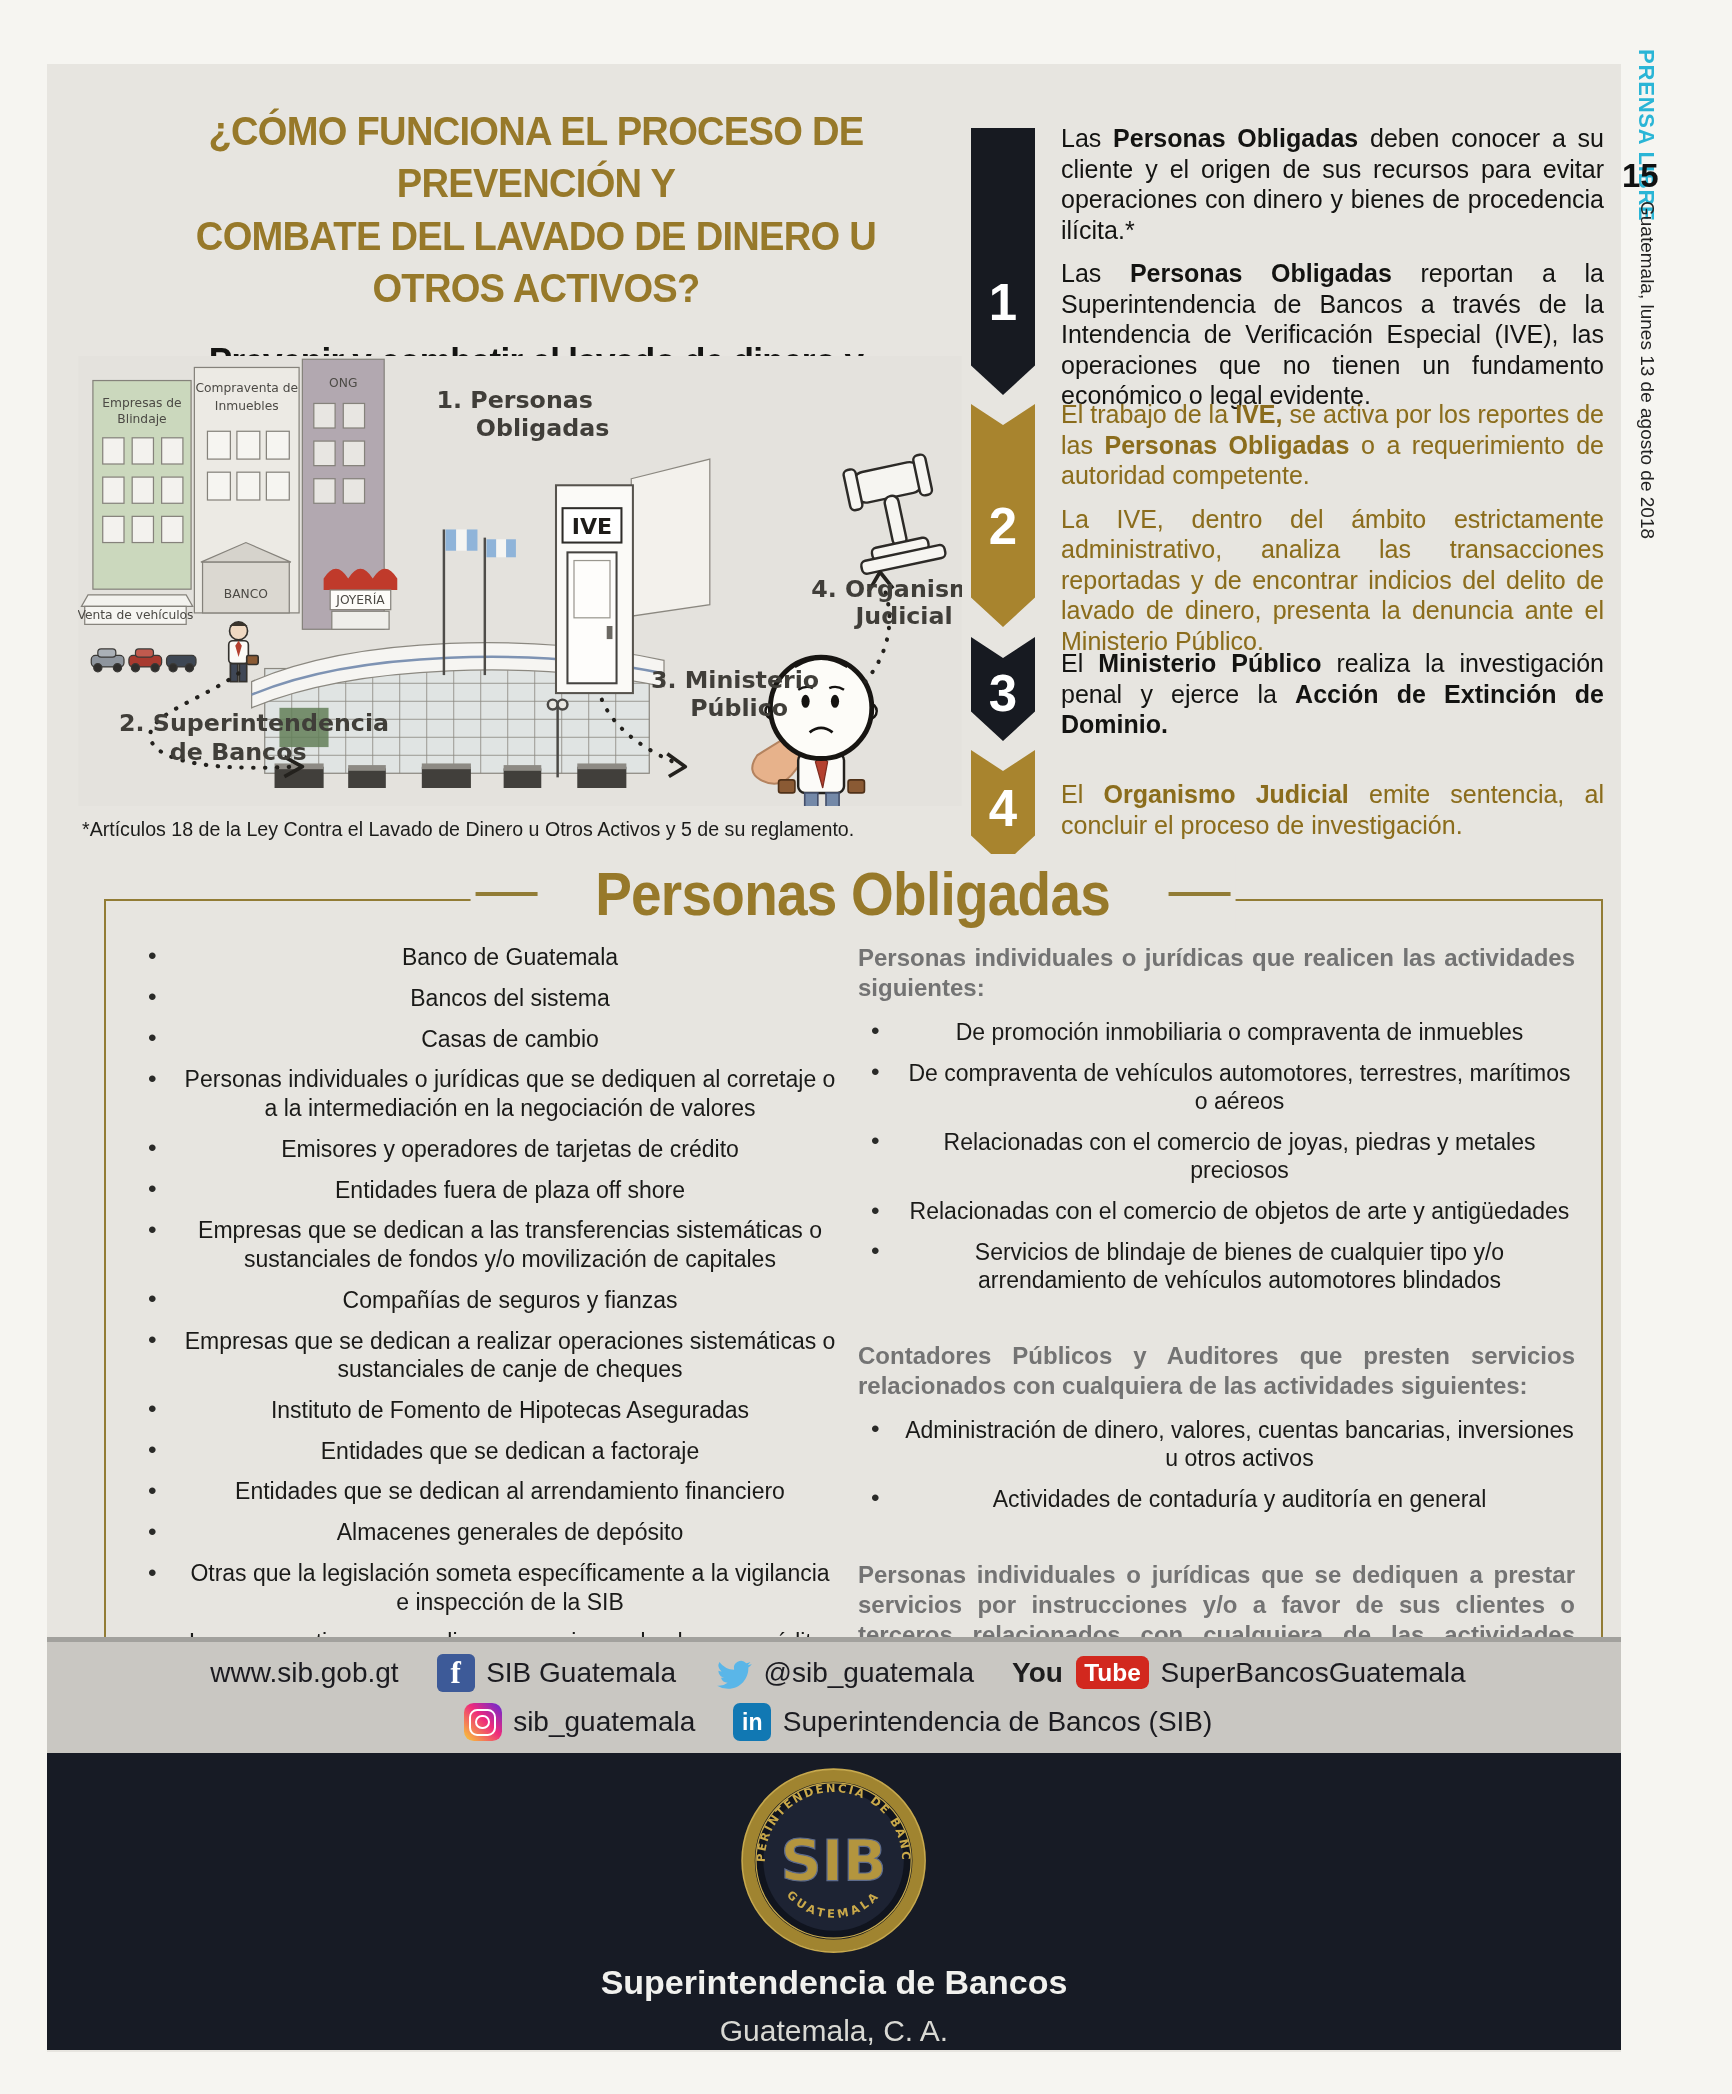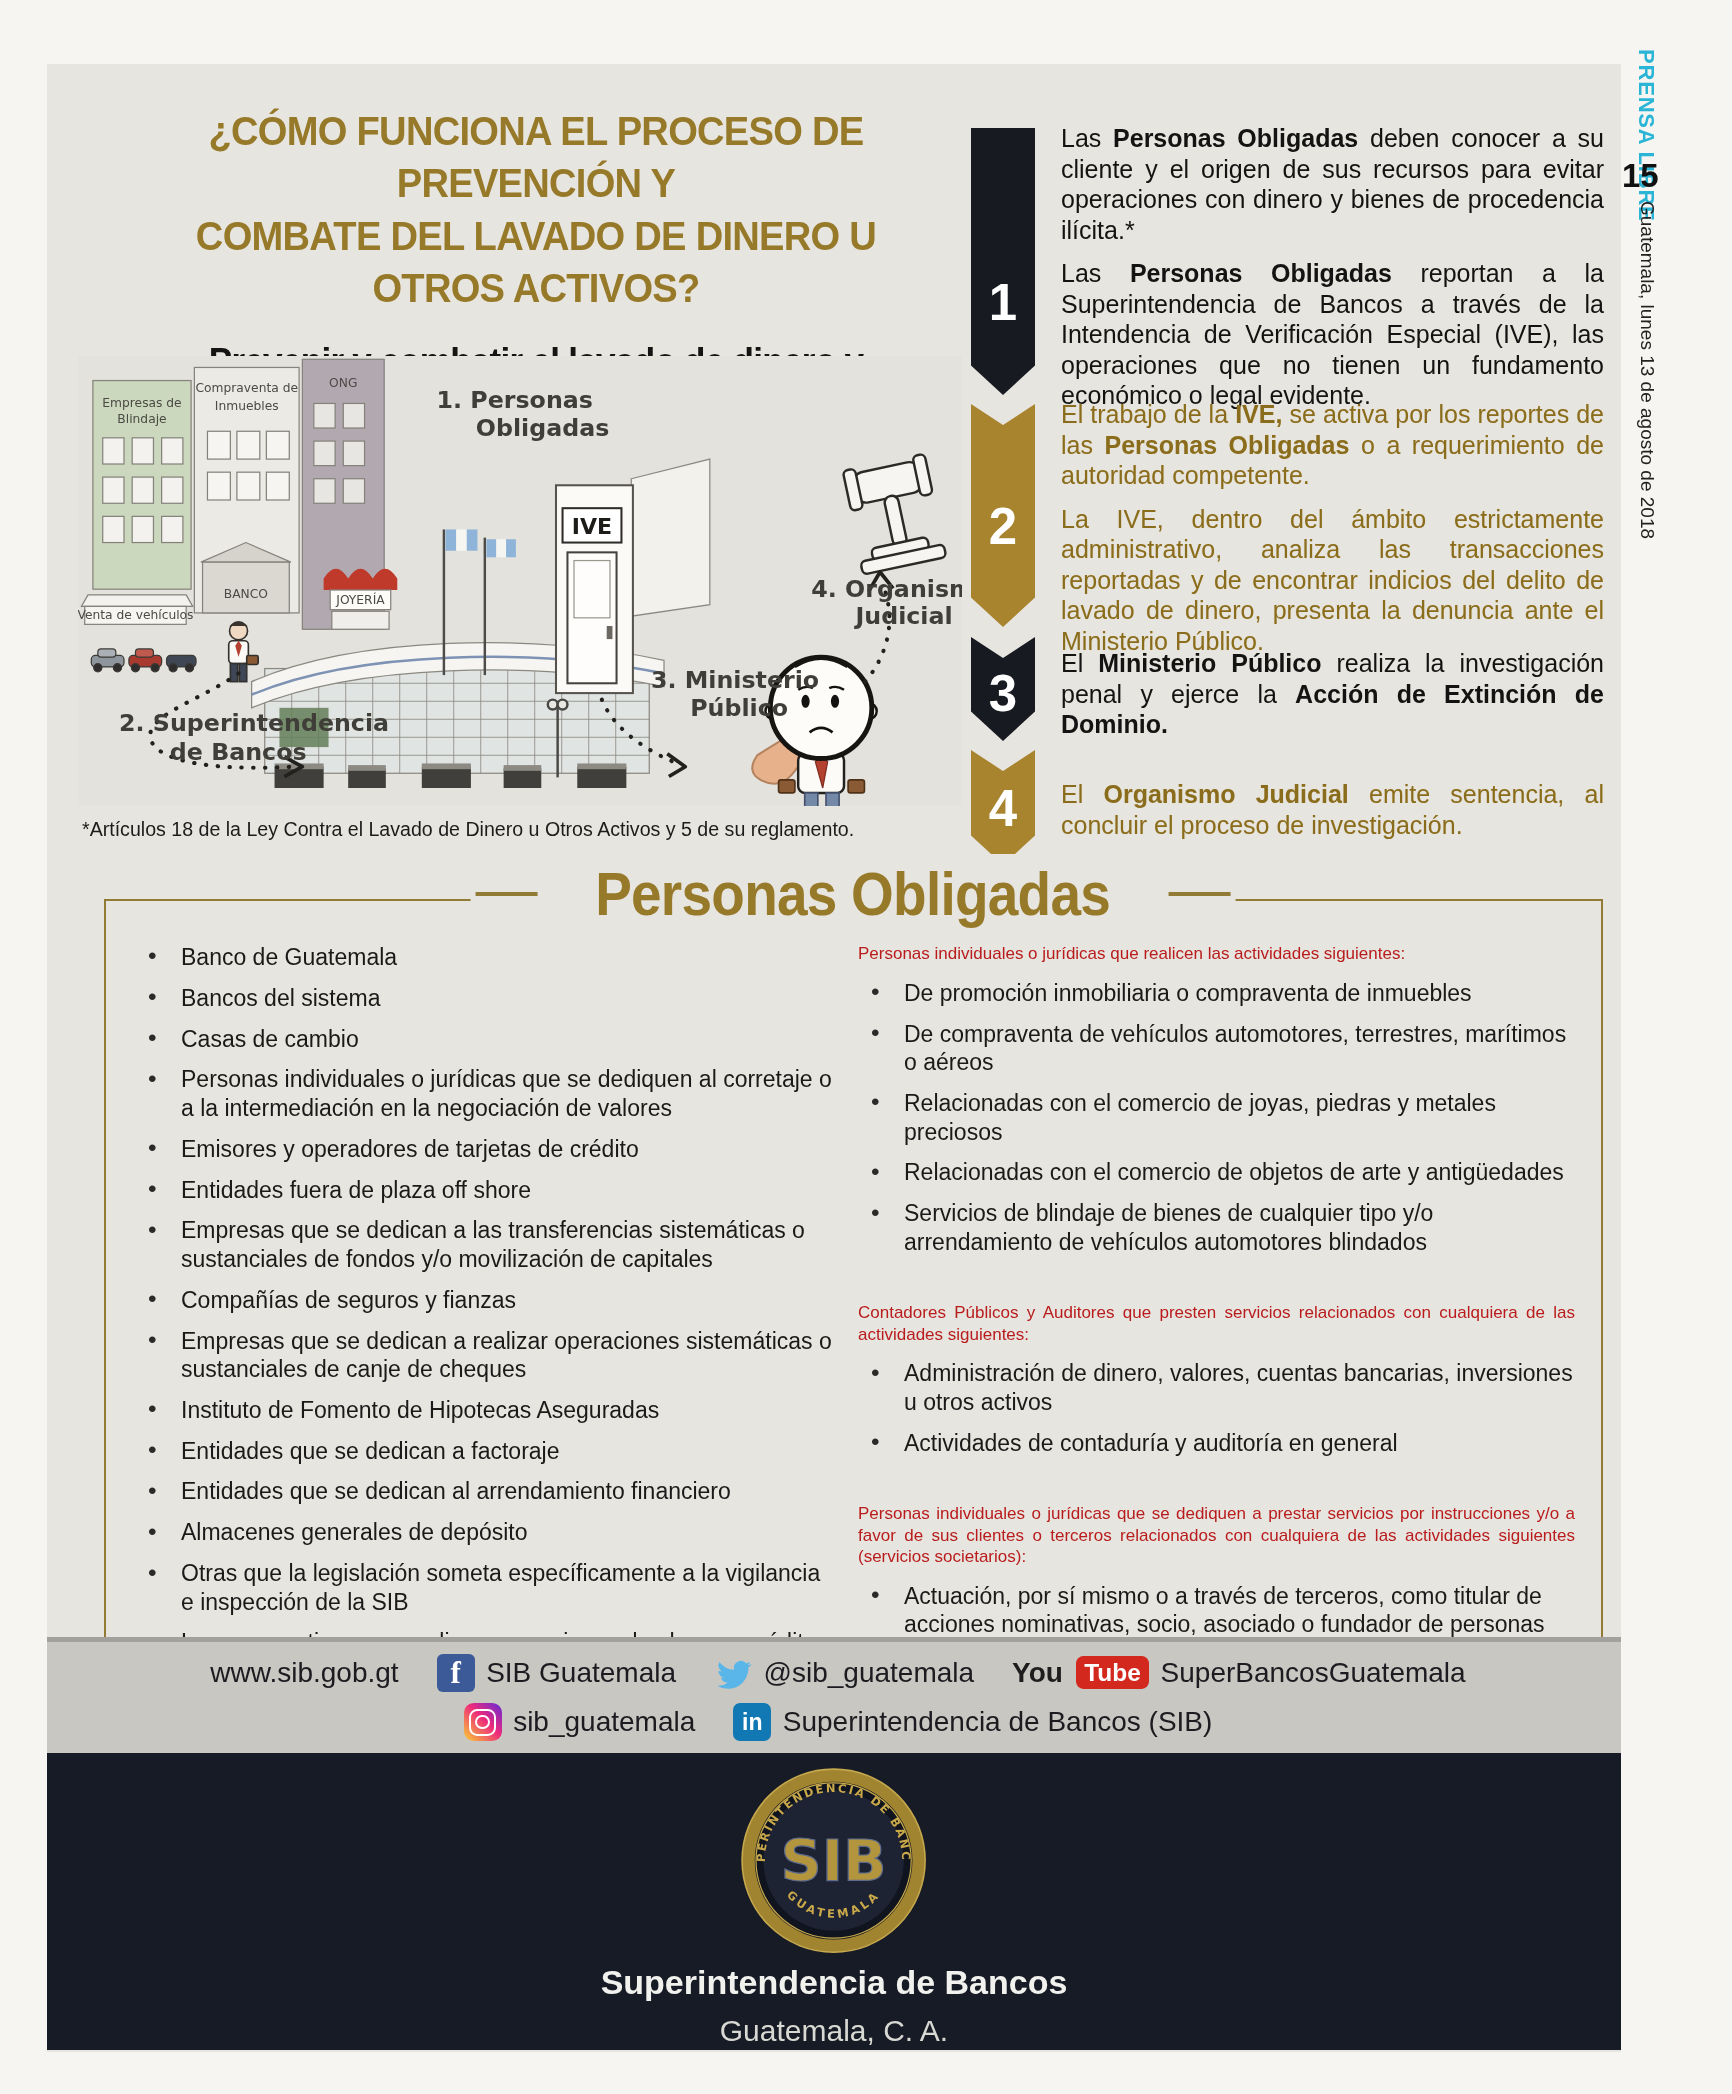--- a/index.html
+++ b/index.html
@@ -38,24 +38,24 @@
          border:2.5px solid #927c35;}
   .poheading{position:absolute;left:853px;top:854px;transform:translateX(-50%);
              display:flex;align-items:center;gap:29.5px;background:#e7e5e0;
              padding:0 4.9px;height:80px;}
   .poheading .dash{width:62px;height:4.1px;background:#927c35;}
   .poheading .ttl{color:#97792a;font-weight:bold;font-size:61px;letter-spacing:-0.8px;
                   transform:scaleX(.9);white-space:nowrap;}
   .col-left{position:absolute;left:135px;top:943px;width:704px;}
   .col-right{position:absolute;left:858px;top:943px;width:717px;}
   ul.blist{list-style:none;margin:0;padding:0;font-size:23px;line-height:1.24;color:#1a1a18;}
-  ul.blist li{position:relative;padding-left:46px;margin-bottom:12.3px;}
+  ul.blist li{position:relative;padding-left:46px;margin-bottom:12.3px;text-align:center;}
   ul.blist li::before{content:"•";position:absolute;left:13px;top:-1.6px;font-size:24.5px;color:#2a2a28;}
   .group{margin-bottom:46px;}
-  .group-header{font-weight:normal;font-size:17px;line-height:1.25;color:#b91c1c;
+  .group-header{font-weight:bold;font-size:24px;line-height:1.25;color:#737373;
                 text-align:justify;margin-bottom:14.7px;}
   
   .social{position:absolute;left:47px;top:1637px;width:1574px;height:116px;background:#c9c7c2;
           border-top:5.7px solid #a2a19d;box-sizing:border-box;
           display:flex;flex-direction:column;align-items:center;justify-content:center;gap:11.5px;}
   .srow{display:flex;align-items:center;justify-content:center;gap:38px;margin-left:8px;}
   .sitem{display:flex;align-items:center;gap:11.5px;font-size:28px;color:#1b1b20;}
   .icn{width:38px;height:38px;display:flex;align-items:center;justify-content:center;flex:0 0 auto;}
   .fb{background:#3d5a98;border-radius:5.7px;color:#fff;font-weight:bold;font-size:31px;
       font-family:"Liberation Serif",serif;}

